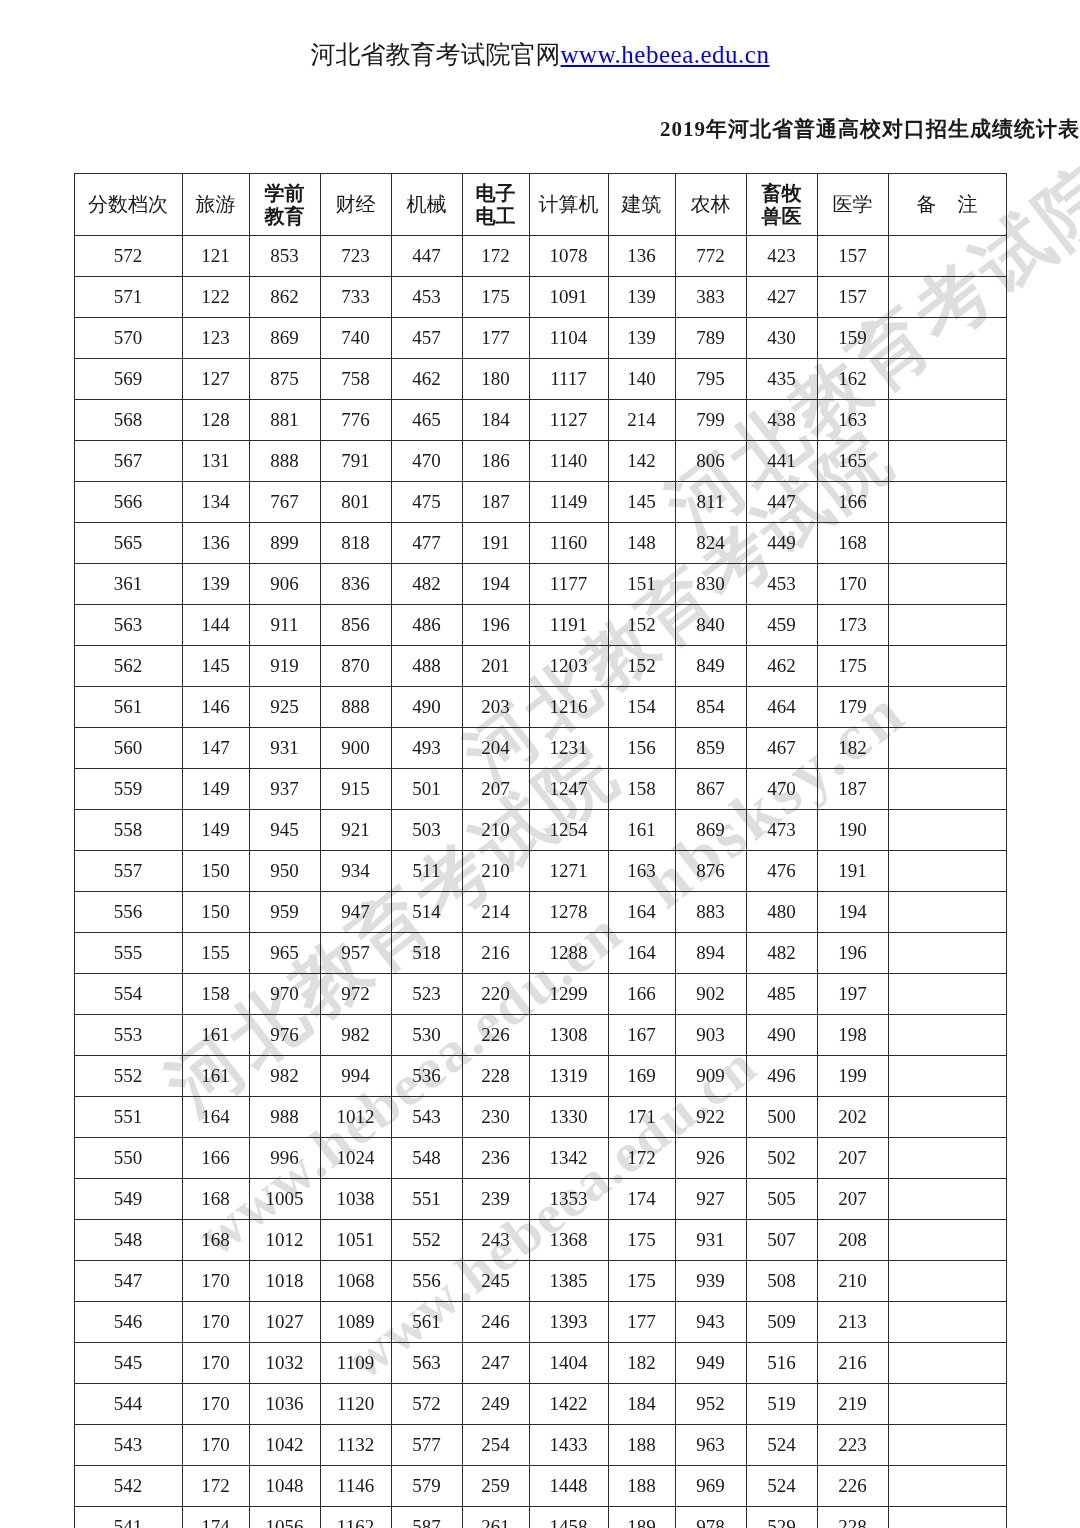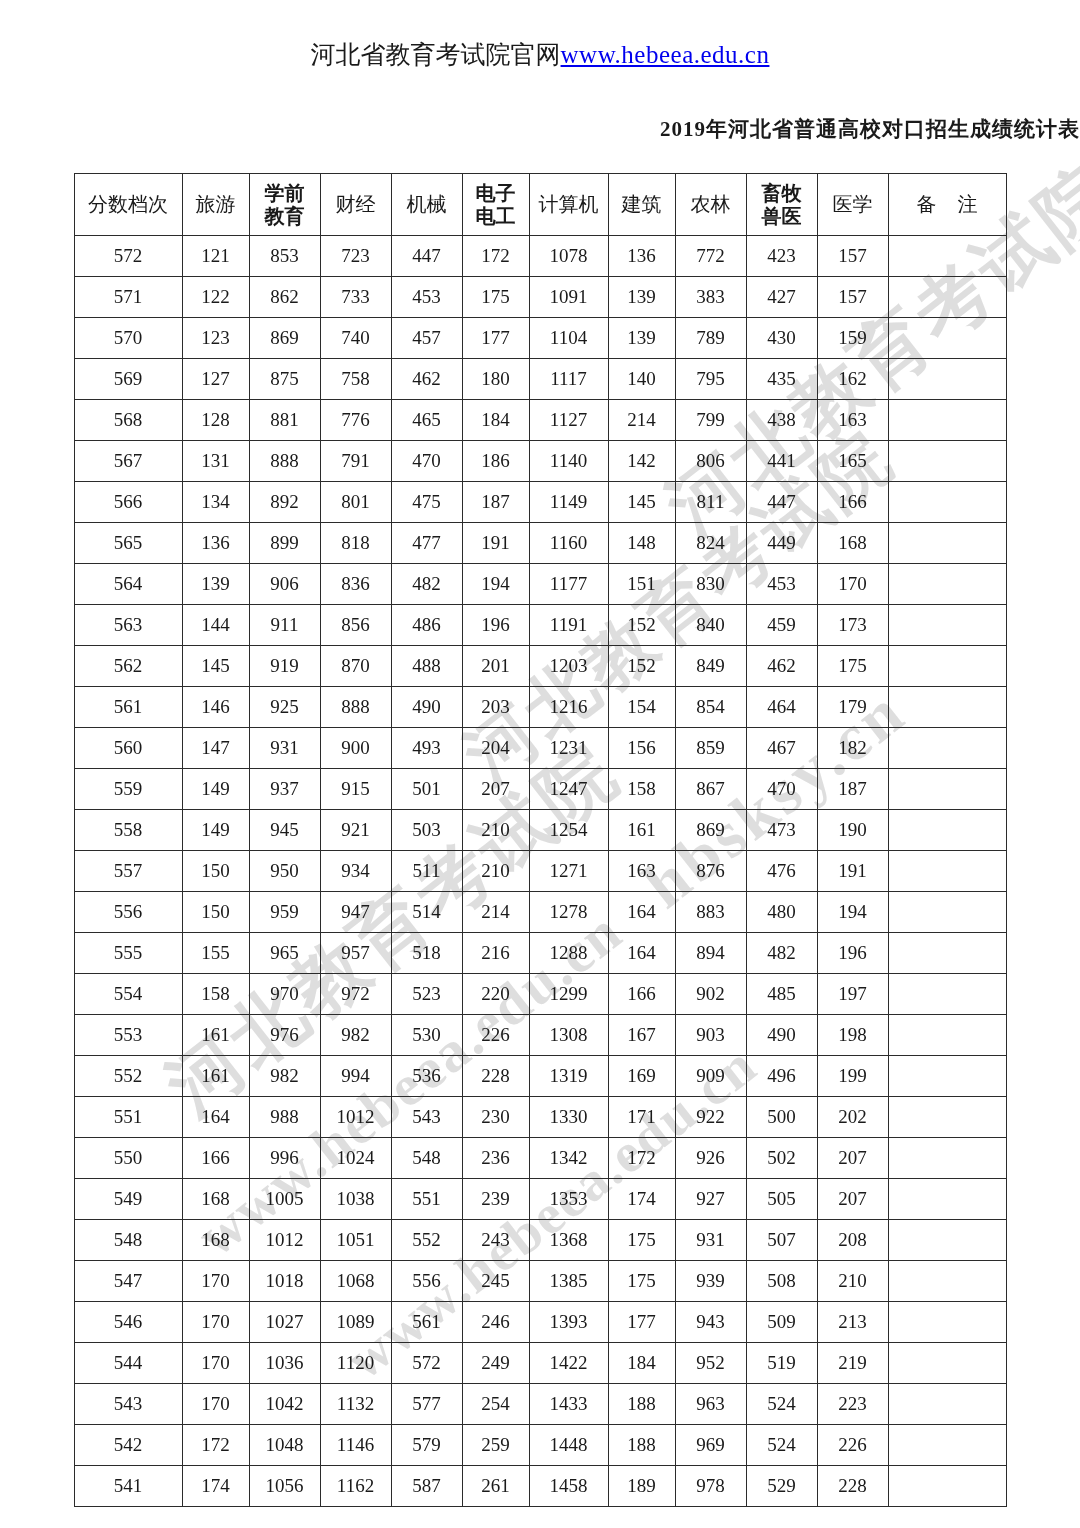--- a/index.html
+++ b/index.html
@@ -257,21 +257,21 @@
             <td>1140</td>
             <td>142</td>
             <td>806</td>
             <td>441</td>
             <td>165</td>
             <td></td>
           </tr>
           <tr>
             <td>566</td>
             <td>134</td>
-            <td>892</td>
+            <td>767</td>
             <td>801</td>
             <td>475</td>
             <td>187</td>
             <td>1149</td>
             <td>145</td>
             <td>811</td>
             <td>447</td>
             <td>166</td>
             <td></td>
           </tr>
@@ -283,21 +283,21 @@
             <td>477</td>
             <td>191</td>
             <td>1160</td>
             <td>148</td>
             <td>824</td>
             <td>449</td>
             <td>168</td>
             <td></td>
           </tr>
           <tr>
-            <td>564</td>
+            <td>361</td>
             <td>139</td>
             <td>906</td>
             <td>836</td>
             <td>482</td>
             <td>194</td>
             <td>1177</td>
             <td>151</td>
             <td>830</td>
             <td>453</td>
             <td>170</td>
@@ -549,20 +549,34 @@
             <td>561</td>
             <td>246</td>
             <td>1393</td>
             <td>177</td>
             <td>943</td>
             <td>509</td>
             <td>213</td>
             <td></td>
           </tr>
           <tr>
+            <td>545</td>
+            <td>170</td>
+            <td>1032</td>
+            <td>1109</td>
+            <td>563</td>
+            <td>247</td>
+            <td>1404</td>
+            <td>182</td>
+            <td>949</td>
+            <td>516</td>
+            <td>216</td>
+            <td></td>
+          </tr>
+          <tr>
             <td>544</td>
             <td>170</td>
             <td>1036</td>
             <td>1120</td>
             <td>572</td>
             <td>249</td>
             <td>1422</td>
             <td>184</td>
             <td>952</td>
             <td>519</td>

